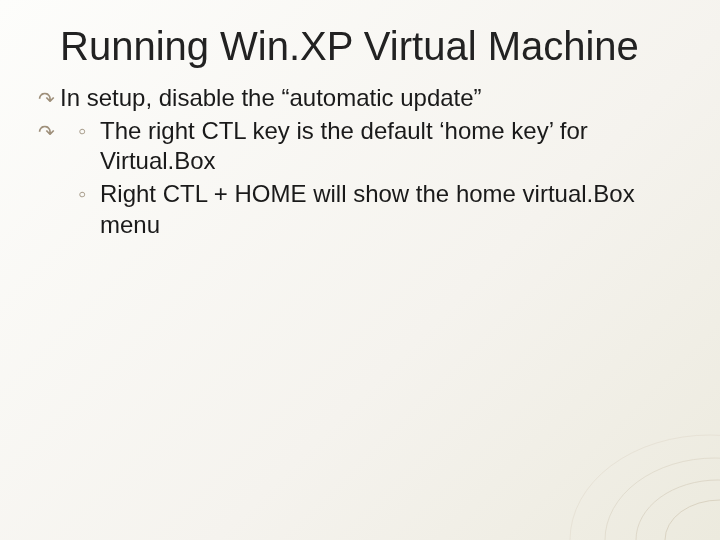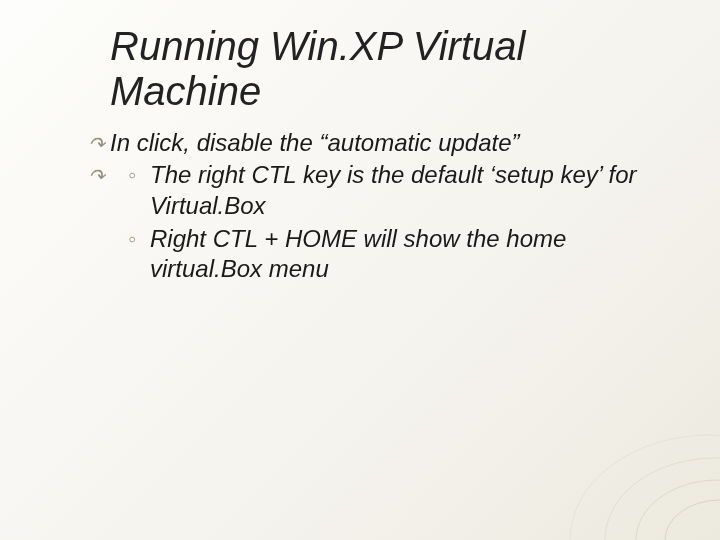--- a/index.html
+++ b/index.html
@@ -5,22 +5,21 @@
   * { margin: 0; padding: 0; box-sizing: border-box; }
   html, body { width: 720px; height: 540px; }
   body {
     background: linear-gradient(135deg, #fdfdfb 0%, #f5f3ee 60%, #eceade 100%);
     font-family: Arial, Helvetica, sans-serif;
     color: #1a1a1a;
     position: relative;
     overflow: hidden;
   }
   .slide {
-    padding: 24px 60px 0 110px;
-    font-style: italic;
+    padding: 24px 60px 0 60px;
   }
   .title {
     font-size: 40px;
     font-weight: 400;
     line-height: 1.12;
     margin-bottom: 14px;
     color: #222;
   }
   .body-text {
     font-size: 24px;
@@ -63,30 +62,30 @@
 </head>
 <body>
 
 <div class="slide">
   <h1 class="title">Running Win.XP Virtual Machine</h1>
 
   <div class="body-text">
 
     <div class="b1">
       <span class="bullet-mark">↷</span>
-      <span>In click, disable the “automatic update”</span>
+      <span>In setup, disable the “automatic update”</span>
     </div>
 
     <div class="b1">
       <span class="bullet-mark">↷</span>
 
       <div class="b1-sub">
         <div class="b2">
           <span class="sub-mark">◦</span>
-          <span>The right CTL key is the default ‘setup key’ for Virtual.Box</span>
+          <span>The right CTL key is the default ‘home key’ for Virtual.Box</span>
         </div>
         <div class="b2">
           <span class="sub-mark">◦</span>
           <span>Right CTL + HOME will show the home virtual.Box menu</span>
         </div>
       </div>
     </div>
 
   </div>
 </div>

